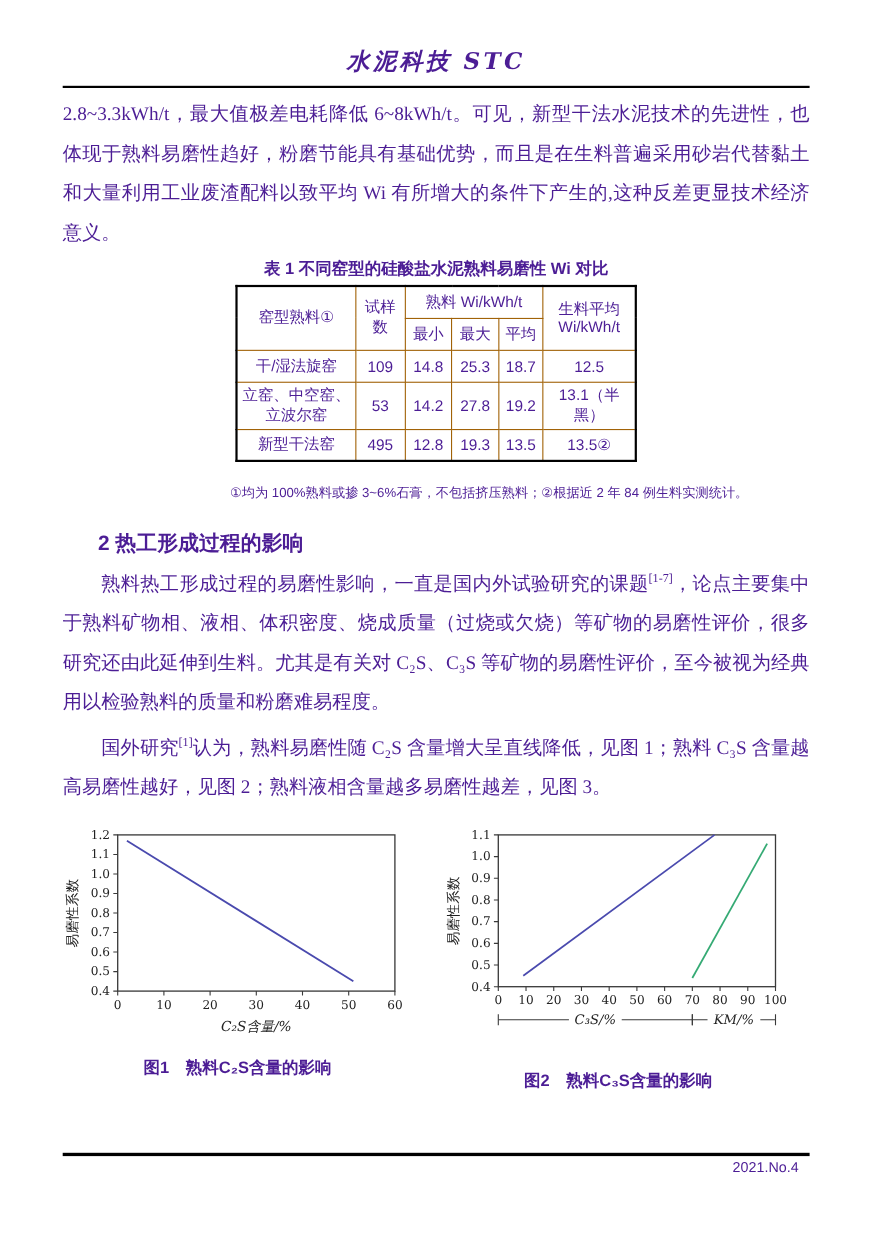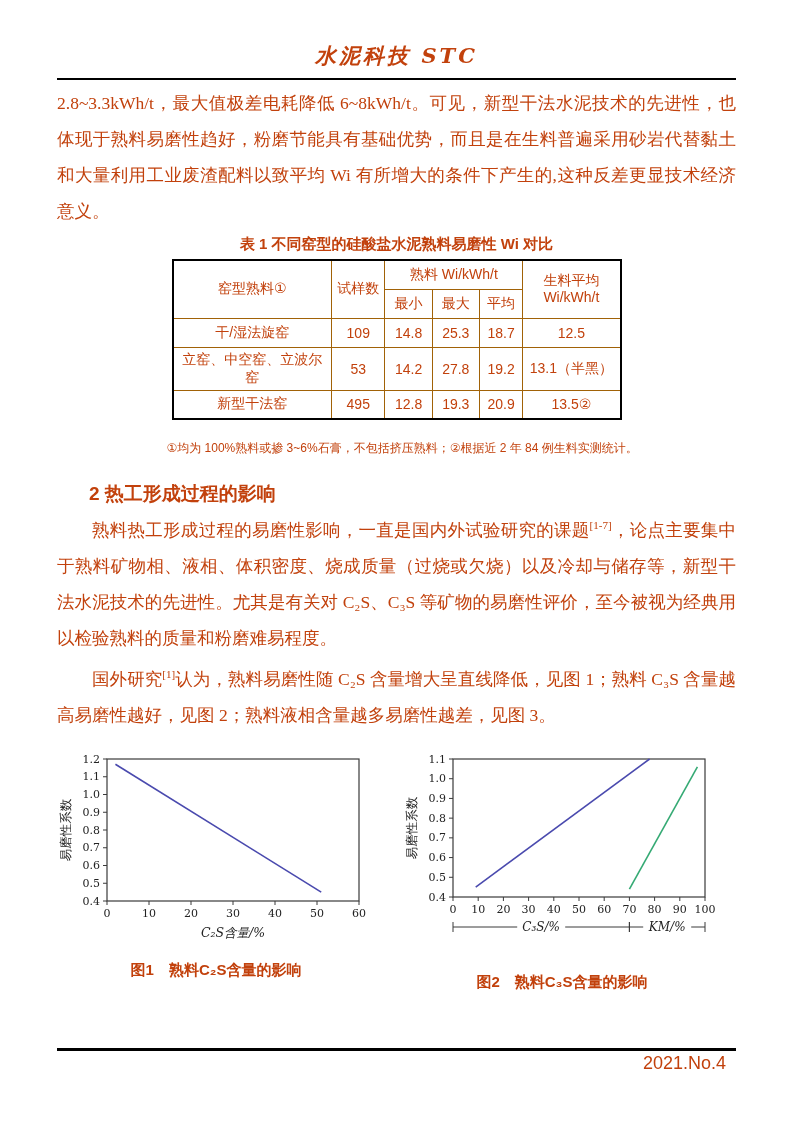--- a/index.html
+++ b/index.html
@@ -2,21 +2,21 @@
 <html><head>
 <meta charset="utf-8">
 <style>
   * { margin:0; padding:0; box-sizing:border-box; }
   html,body { background:#888; }
   .page {
     position:relative;
     width:793px; height:1122px;
     margin:0 auto;
     background:#ffffff;
-    color:#c2410c;
+    color:#4c1d95;
     font-family:"Liberation Serif","DejaVu Serif",serif;
     padding:30px 57px 0 57px;
     overflow:hidden;
   }
   .journal-title {
     text-align:center;
     font-size:21px;
     font-weight:bold;
     font-style:italic;
     letter-spacing:3px;
@@ -26,21 +26,21 @@
   .header-rule { border-bottom:2.5px solid #000; margin-top:8px; }
   .body-text {
     font-size:17.5px;
     line-height:36px;
     text-align:justify;
     margin-top:5px;
   }
   .indent { text-indent:2em; }
   sup.cite { font-size:11px; vertical-align:super; line-height:0; }
 
-  .table-block { width:450px; margin:6px auto 0 auto; }
+  .table-block { width:365px; margin:6px auto 0 auto; }
   .table-caption {
     text-align:center; font-weight:bold; font-size:15px;
     font-family:"Liberation Sans","DejaVu Sans",sans-serif;
     margin-bottom:5px;
   }
   table.data-table {
     border-collapse:collapse; width:100%;
     border:2px solid #000;
     font-family:"Liberation Sans","DejaVu Sans",sans-serif;
     font-size:14px; text-align:center;
@@ -67,21 +67,21 @@
     text-align:center; font-weight:bold; font-size:15px;
     font-family:"Liberation Sans","DejaVu Sans",sans-serif;
     margin-top:12px;
   }
 
   .footer { position:absolute; left:57px; right:57px; top:1048px; }
   .footer-rule { border-top:3px solid #000; }
   .footer-row { position:relative; margin-top:2px; height:18px;
     font-family:"Liberation Sans","DejaVu Sans",sans-serif; }
   .page-number { text-align:center; font-size:12.5px; }
-  .issue { position:absolute; right:10px; top:0; font-size:18px; }
+  .issue { position:absolute; right:10px; top:0; font-size:13px; }
 </style>
 </head>
 <body>
 
 <div class="page">
 
   <div class="journal-title">水泥科技 STC</div>
   <div class="header-rule"></div>
 
   <p class="body-text">2.8~3.3kWh/t，最大值极差电耗降低 6~8kWh/t。可见，新型干法水泥技术的先进性，也体现于熟料易磨性趋好，粉磨节能具有基础优势，而且是在生料普遍采用砂岩代替黏土和大量利用工业废渣配料以致平均 Wi 有所增大的条件下产生的,这种反差更显技术经济意义。</p>
@@ -116,30 +116,30 @@
           <td>14.2</td>
           <td>27.8</td>
           <td>19.2</td>
           <td>13.1（半黑）</td>
         </tr>
         <tr>
           <td>新型干法窑</td>
           <td>495</td>
           <td>12.8</td>
           <td>19.3</td>
-          <td>20.9</td>
+          <td>13.5</td>
           <td>13.5②</td>
         </tr>
       </tbody>
     </table>
     <div class="table-footnote">①均为 100%熟料或掺 3~6%石膏，不包括挤压熟料；②根据近 2 年 84 例生料实测统计。</div>
   </div>
 
   <h2 class="sec">2 热工形成过程的影响</h2>
-  <p class="body-text indent"><span>熟料热工形成过程的易磨性影响，一直是国内外试验研究的课题</span><sup class="cite">[1-7]</sup><span>，论点主要集中于熟料矿物相、液相、体积密度、烧成质量（过烧或欠烧）以及冷却与储存等，新型干法水泥技术的先进性。尤其是有关对 C₂S、C₃S 等矿物的易磨性评价，至今被视为经典用以检验熟料的质量和粉磨难易程度。</span></p>
+  <p class="body-text indent"><span>熟料热工形成过程的易磨性影响，一直是国内外试验研究的课题</span><sup class="cite">[1-7]</sup><span>，论点主要集中于熟料矿物相、液相、体积密度、烧成质量（过烧或欠烧）等矿物的易磨性评价，很多研究还由此延伸到生料。尤其是有关对 C₂S、C₃S 等矿物的易磨性评价，至今被视为经典用以检验熟料的质量和粉磨难易程度。</span></p>
 
   <p class="body-text indent"><span>国外研究</span><sup class="cite">[1]</sup><span>认为，熟料易磨性随 C₂S 含量增大呈直线降低，见图 1；熟料 C₃S 含量越高易磨性越好，见图 2；熟料液相含量越多易磨性越差，见图 3。</span></p>
 
   <div class="figures-row">
     <figure class="fig">
       <svg width="318" height="200" viewBox="0 0 318 200">
           <rect x="50" y="10" width="252" height="142" fill="none" stroke="#3a3a3a" stroke-width="1.2"></rect>
           <line x1="50" y1="152" x2="46" y2="152" stroke="#3a3a3a"></line>
           <text x="43" y="155.5" text-anchor="end" font-size="11">0.4</text>
           <line x1="50" y1="134.25" x2="46" y2="134.25" stroke="#3a3a3a"></line>

